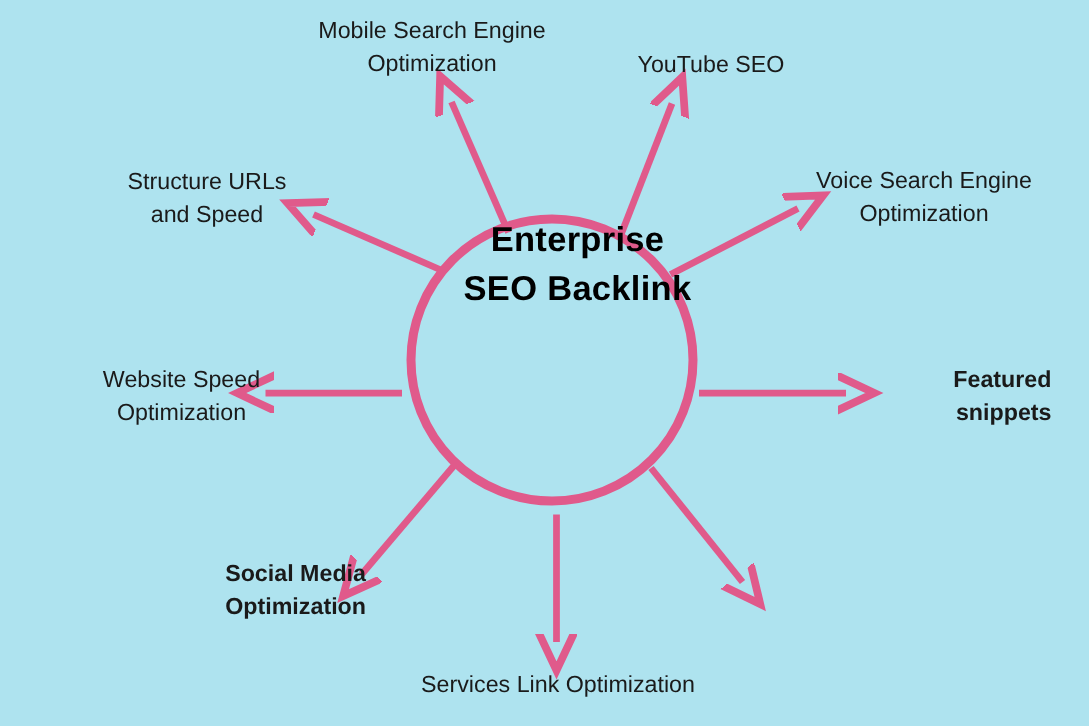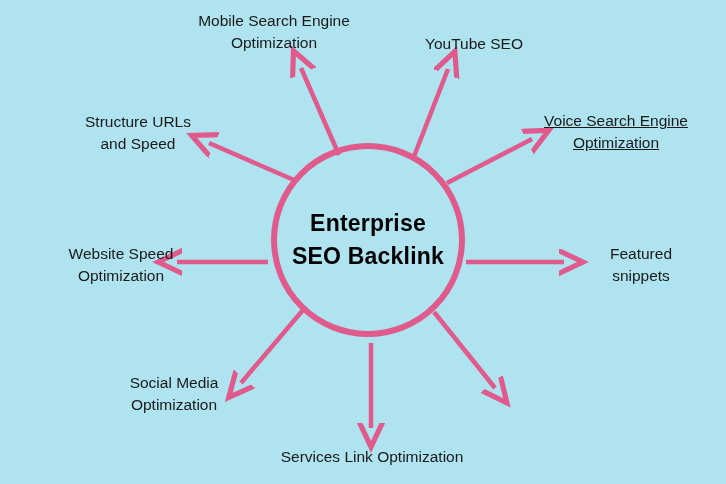--- a/index.html
+++ b/index.html
@@ -30,50 +30,49 @@
     left: 271px;
     top: 143px;
     width: 194px;
     height: 194px;
     border-radius: 50%;
     border: 6px solid #e05a8b;
     box-sizing: border-box;
   }
   .hub-label {
     position: absolute;
-    left: 271px;
+    left: 288px;
     top: 143px;
     width: 194px;
     height: 194px;
     display: flex;
     flex-direction: column;
     align-items: center;
-    justify-content: center;
     text-align: center;
     color: #000000;
     font-weight: bold;
     font-size: 23px;
     line-height: 1.45;
     letter-spacing: 0.2px;
   }
   .node-label {
     position: absolute;
     color: #1a1a1a;
     font-size: 15.5px;
     line-height: 1.42;
     white-space: pre-line;
   }
   .ta-center { text-align: center; }
-  .ta-left   { text-align: center; }
+  .ta-left   { text-align: right; font-weight: bold; }
 
   
-  #label-mobile-search   { left: 179px; top: 10px;  width: 190px; }
+  #label-mobile-search   { left: 193px; top: 10px;  width: 190px; }
   #label-youtube-seo     { left: 404px; top: 33px;  width: 140px; }
   #label-structure-urls  { left: 64px;  top: 111px; width: 148px; }
-  #label-voice-search    { left: 528px; top: 110px; width: 176px; text-decoration: underline; }
+  #label-voice-search    { left: 528px; top: 110px; width: 176px; }
   #label-website-speed   { left: 48px;  top: 243px; width: 146px; }
   #label-featured        { left: 581px; top: 243px; width: 120px; }
   #label-social-media    { left: 104px; top: 372px; width: 140px; }
   #label-backlink        { left: 470px; top: 397px; width: 150px; }
   #label-internal-link   { left: 257px; top: 446px; width: 230px; }
 </style>
 </head>
 <body>
 
 <div id="diagram-root">

